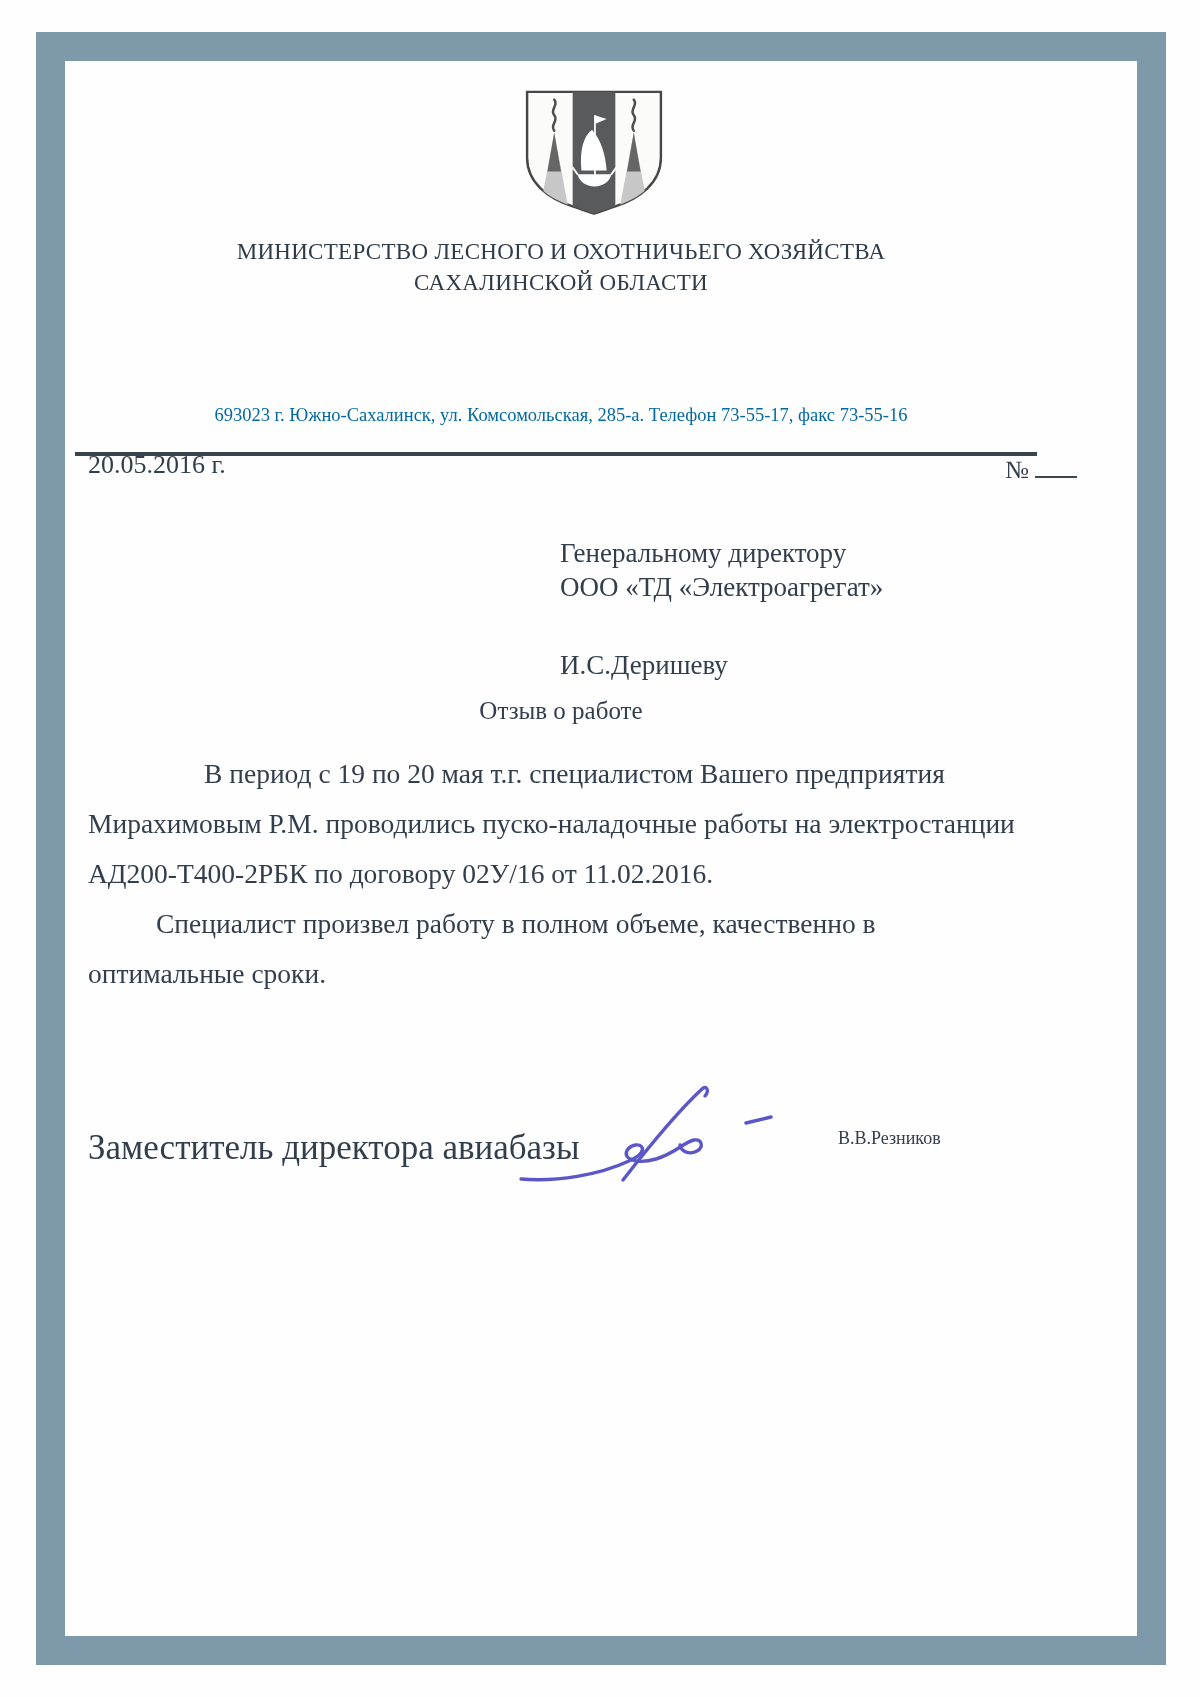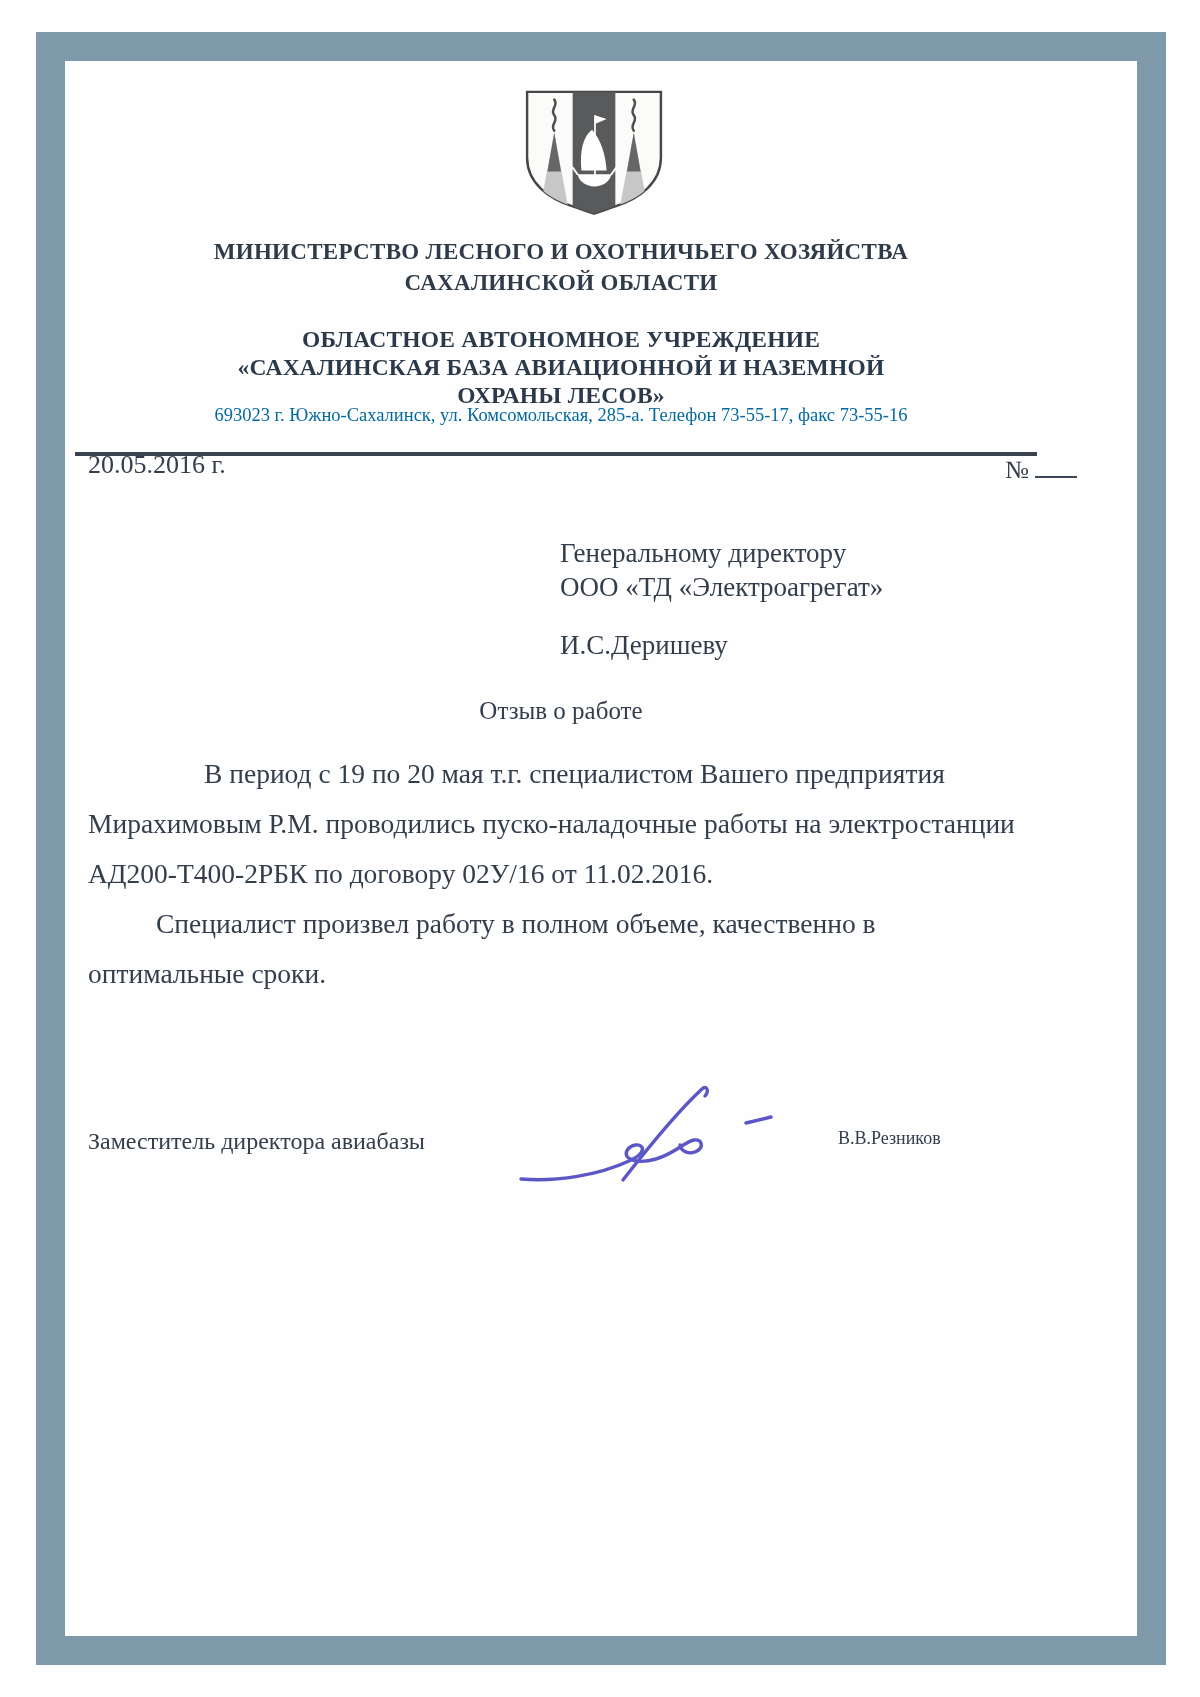--- a/index.html
+++ b/index.html
@@ -8,35 +8,35 @@
     background:#fefefe; overflow:hidden;
     font-family:"Liberation Serif", serif;
     color:#333e4c;
   }
   .frame {
     position:absolute; top:32px; left:36px; right:34px; bottom:32px;
     border:29px solid #7e99aa;
   }
   .abs { position:absolute; }
   .center-col { left:85px; width:952px; text-align:center; }
-  .ministry { top:236px; font-size:23px; line-height:31px; color:#2f3b49; letter-spacing:0.3px;font-weight:bold; }
+  .ministry { top:236px; font-size:23px; line-height:31px; color:#2f3b49; letter-spacing:0.3px; }
   .org { top:325px; font-size:23.5px; line-height:28px; font-weight:bold; color:#2b3a4a; letter-spacing:0.2px; }
   .address { top:405px; font-size:18.5px; color:#0369a1; }
   .rule { top:452px; left:75px; width:962px; height:4px; background:#39444f; }
   .date { top:450px; left:88px; font-size:26px; }
   .docnum { top:456px; left:1005px; font-size:25px; }
   .docnum .blank { display:inline-block; width:42px; border-bottom:2px solid #3a4653; height:20px; margin-left:6px; }
   .recipient { top:536px; left:560px; width:470px; text-align:left; font-size:27px; line-height:34px; }
-  .recipient .name { margin-top:24px; }
+  .recipient .name { margin-top:44px; }
   .title { top:697px; font-size:25px; }
   .bodyline { left:88px; width:960px; font-size:27.5px; white-space:nowrap; }
   .indent { left:156px; }
   .l1 { top:758px;margin-left:48px; } .l2 { top:808px; } .l3 { top:858px; }
   .l4 { top:908px; } .l5 { top:958px; }
-  .signrow-pos { top:1128px; left:88px; font-size:24px; }
+  .signrow-pos { top:1128px; left:88px; font-size:35px; }
   .signrow-name { top:1128px; left:838px; font-size:18px; }
   .signature { top:1082px; left:505px; width:290px; height:110px; }
   .emblem { top:88px; left:520px; width:148px; height:128px; }
 </style>
 </head>
 <body>
 
 <div class="page">
   <div class="frame"></div>
 
@@ -66,25 +66,20 @@
         <path d="M58,89 L53,82 M93,89 L98,82" stroke="#ffffff" stroke-width="2" stroke-linecap="round"></path>
       </g>
     </g>
   </svg>
 
   <div class="abs center-col ministry">
     <div>МИНИСТЕРСТВО ЛЕСНОГО И ОХОТНИЧЬЕГО ХОЗЯЙСТВА</div>
     <div>САХАЛИНСКОЙ ОБЛАСТИ</div>
   </div>
 
-  <div class="abs center-col org">
-    <div>ОБЛАСТНОЕ АВТОНОМНОЕ УЧРЕЖДЕНИЕ</div>
-    <div>«САХАЛИНСКАЯ БАЗА АВИАЦИОННОЙ И НАЗЕМНОЙ</div>
-    <div>ОХРАНЫ ЛЕСОВ»</div>
-  </div>
 
   <div class="abs center-col address">693023 г. Южно-Сахалинск, ул. Комсомольская, 285-а. Телефон 73-55-17, факс 73-55-16</div>
 
   <div class="abs rule"></div>
 
   <div class="abs date">20.05.2016 г.</div>
   <div class="abs docnum">
     <span>№</span><span class="blank"></span>
   </div>
 

